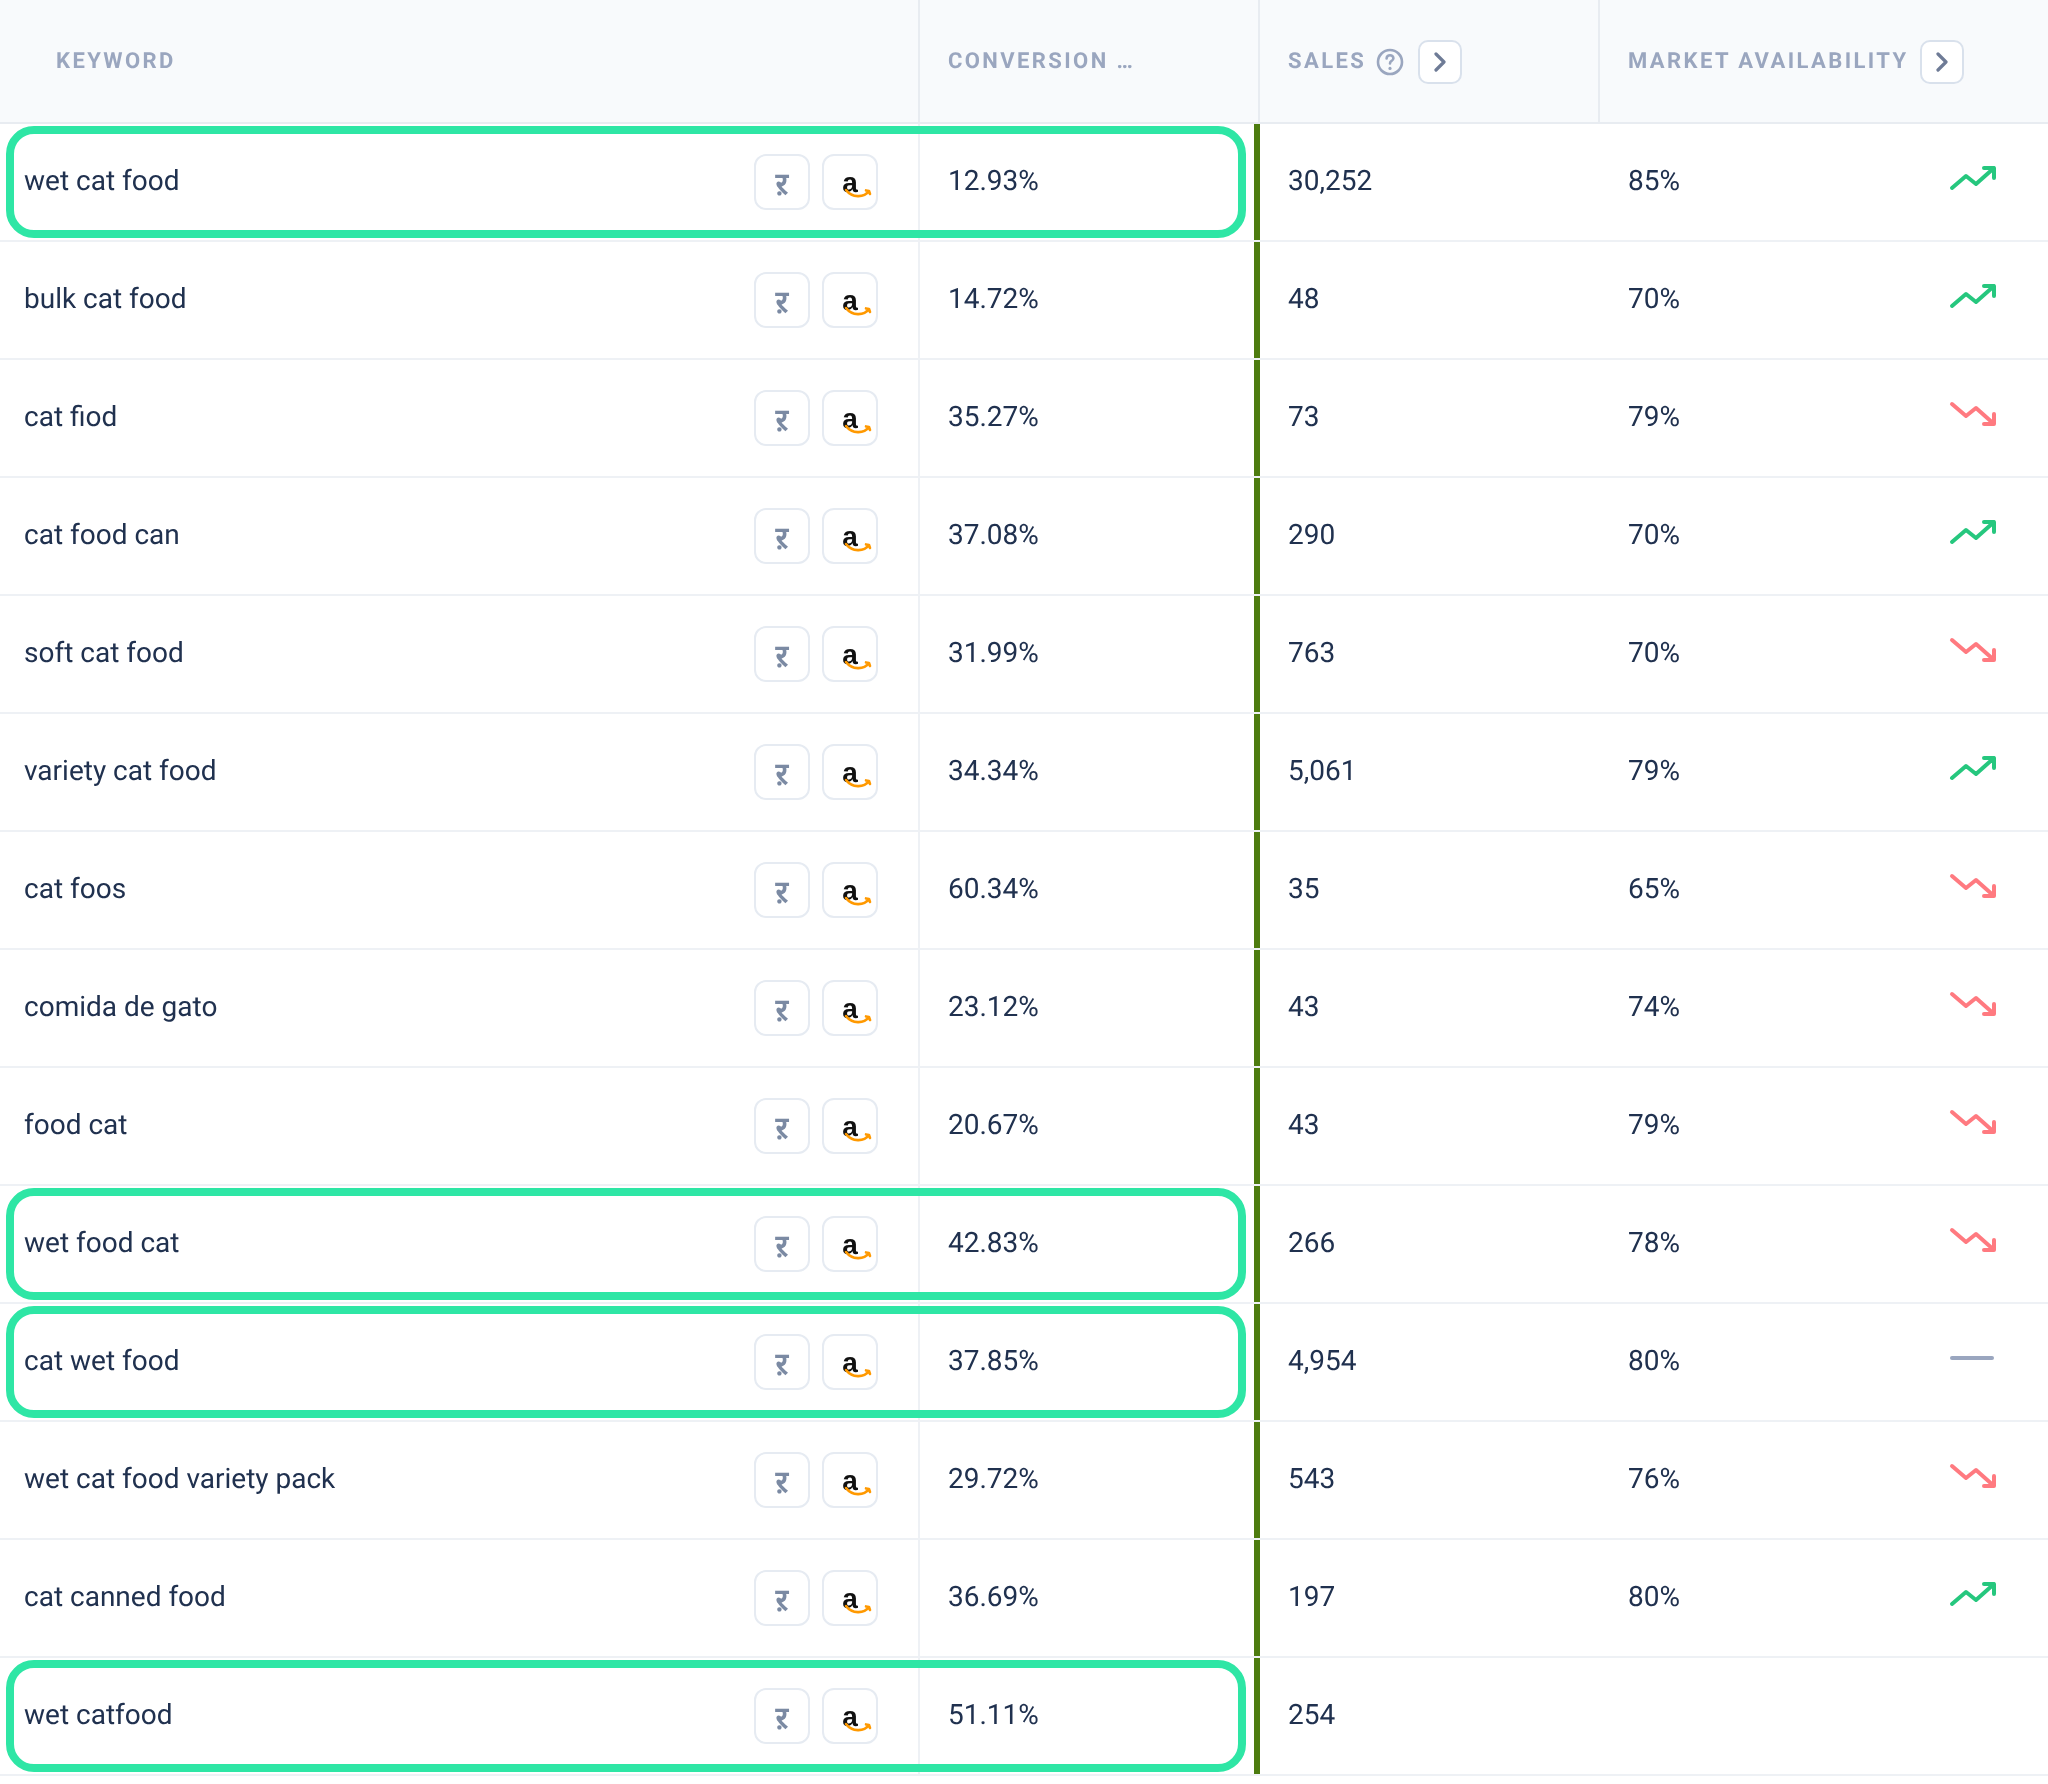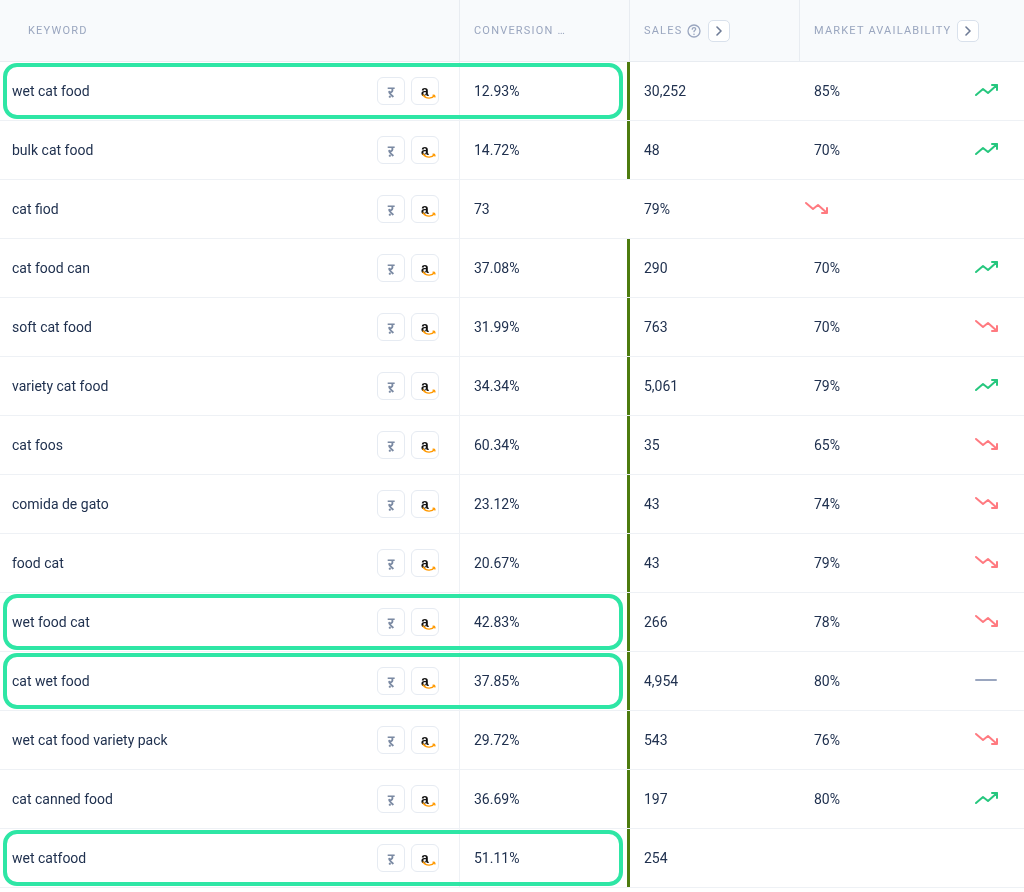--- a/index.html
+++ b/index.html
@@ -13,21 +13,21 @@
   .thead {
     display: flex;
     height: 62px;
     border-bottom: 1px solid #e8ecf1;
     background: #f8fafc;
   }
   .th {
     display: flex;
     align-items: center;
     font-size: 11px;
-    font-weight: 400;
+    font-weight: 700;
     letter-spacing: 1.2px;
     color: #9aa6bf;
     padding: 0 14px;
     border-right: 1px solid #e8ecf1;
   }
   .th:last-child { border-right: none; }
   .col-kw     { width: 460px; padding-left: 28px; }
   .col-conv   { width: 170px; }
   .col-sales  { width: 170px; }
   .col-market { width: 224px; }
@@ -194,20 +194,21 @@
             <div class="icon-btn">
               <span class="sr-glyph">ऱ</span>
             </div>
             <div class="icon-btn">
               <span class="amazon-a">a<svg class="amazon-smile" viewBox="0 0 14 6">
                   <path d="M1 1 C4 5 10 5 12.5 1.5 L13 3 M12.5 1.5 L11 1.2" fill="none" stroke="#ff9900" stroke-width="1.3" stroke-linecap="round" stroke-linejoin="round"></path>
                 </svg></span>
             </div>
           </div>
         </div>
+        <div class="cell col-conv">35.27%</div>
         <div class="cell col-sales">73</div>
         <div class="cell col-market">
           <span>79%</span>
           <span class="trend-down"><svg width="26" height="16" viewBox="0 0 26 16">
               <path d="M2 3 L9 9 L14 5 L23 13 M23 8 V13 H18" fill="none" stroke-width="2" stroke-linecap="round" stroke-linejoin="round"></path>
             </svg></span>
         </div>
       </div>
       <div class="row">
         <div class="cell col-kw">

